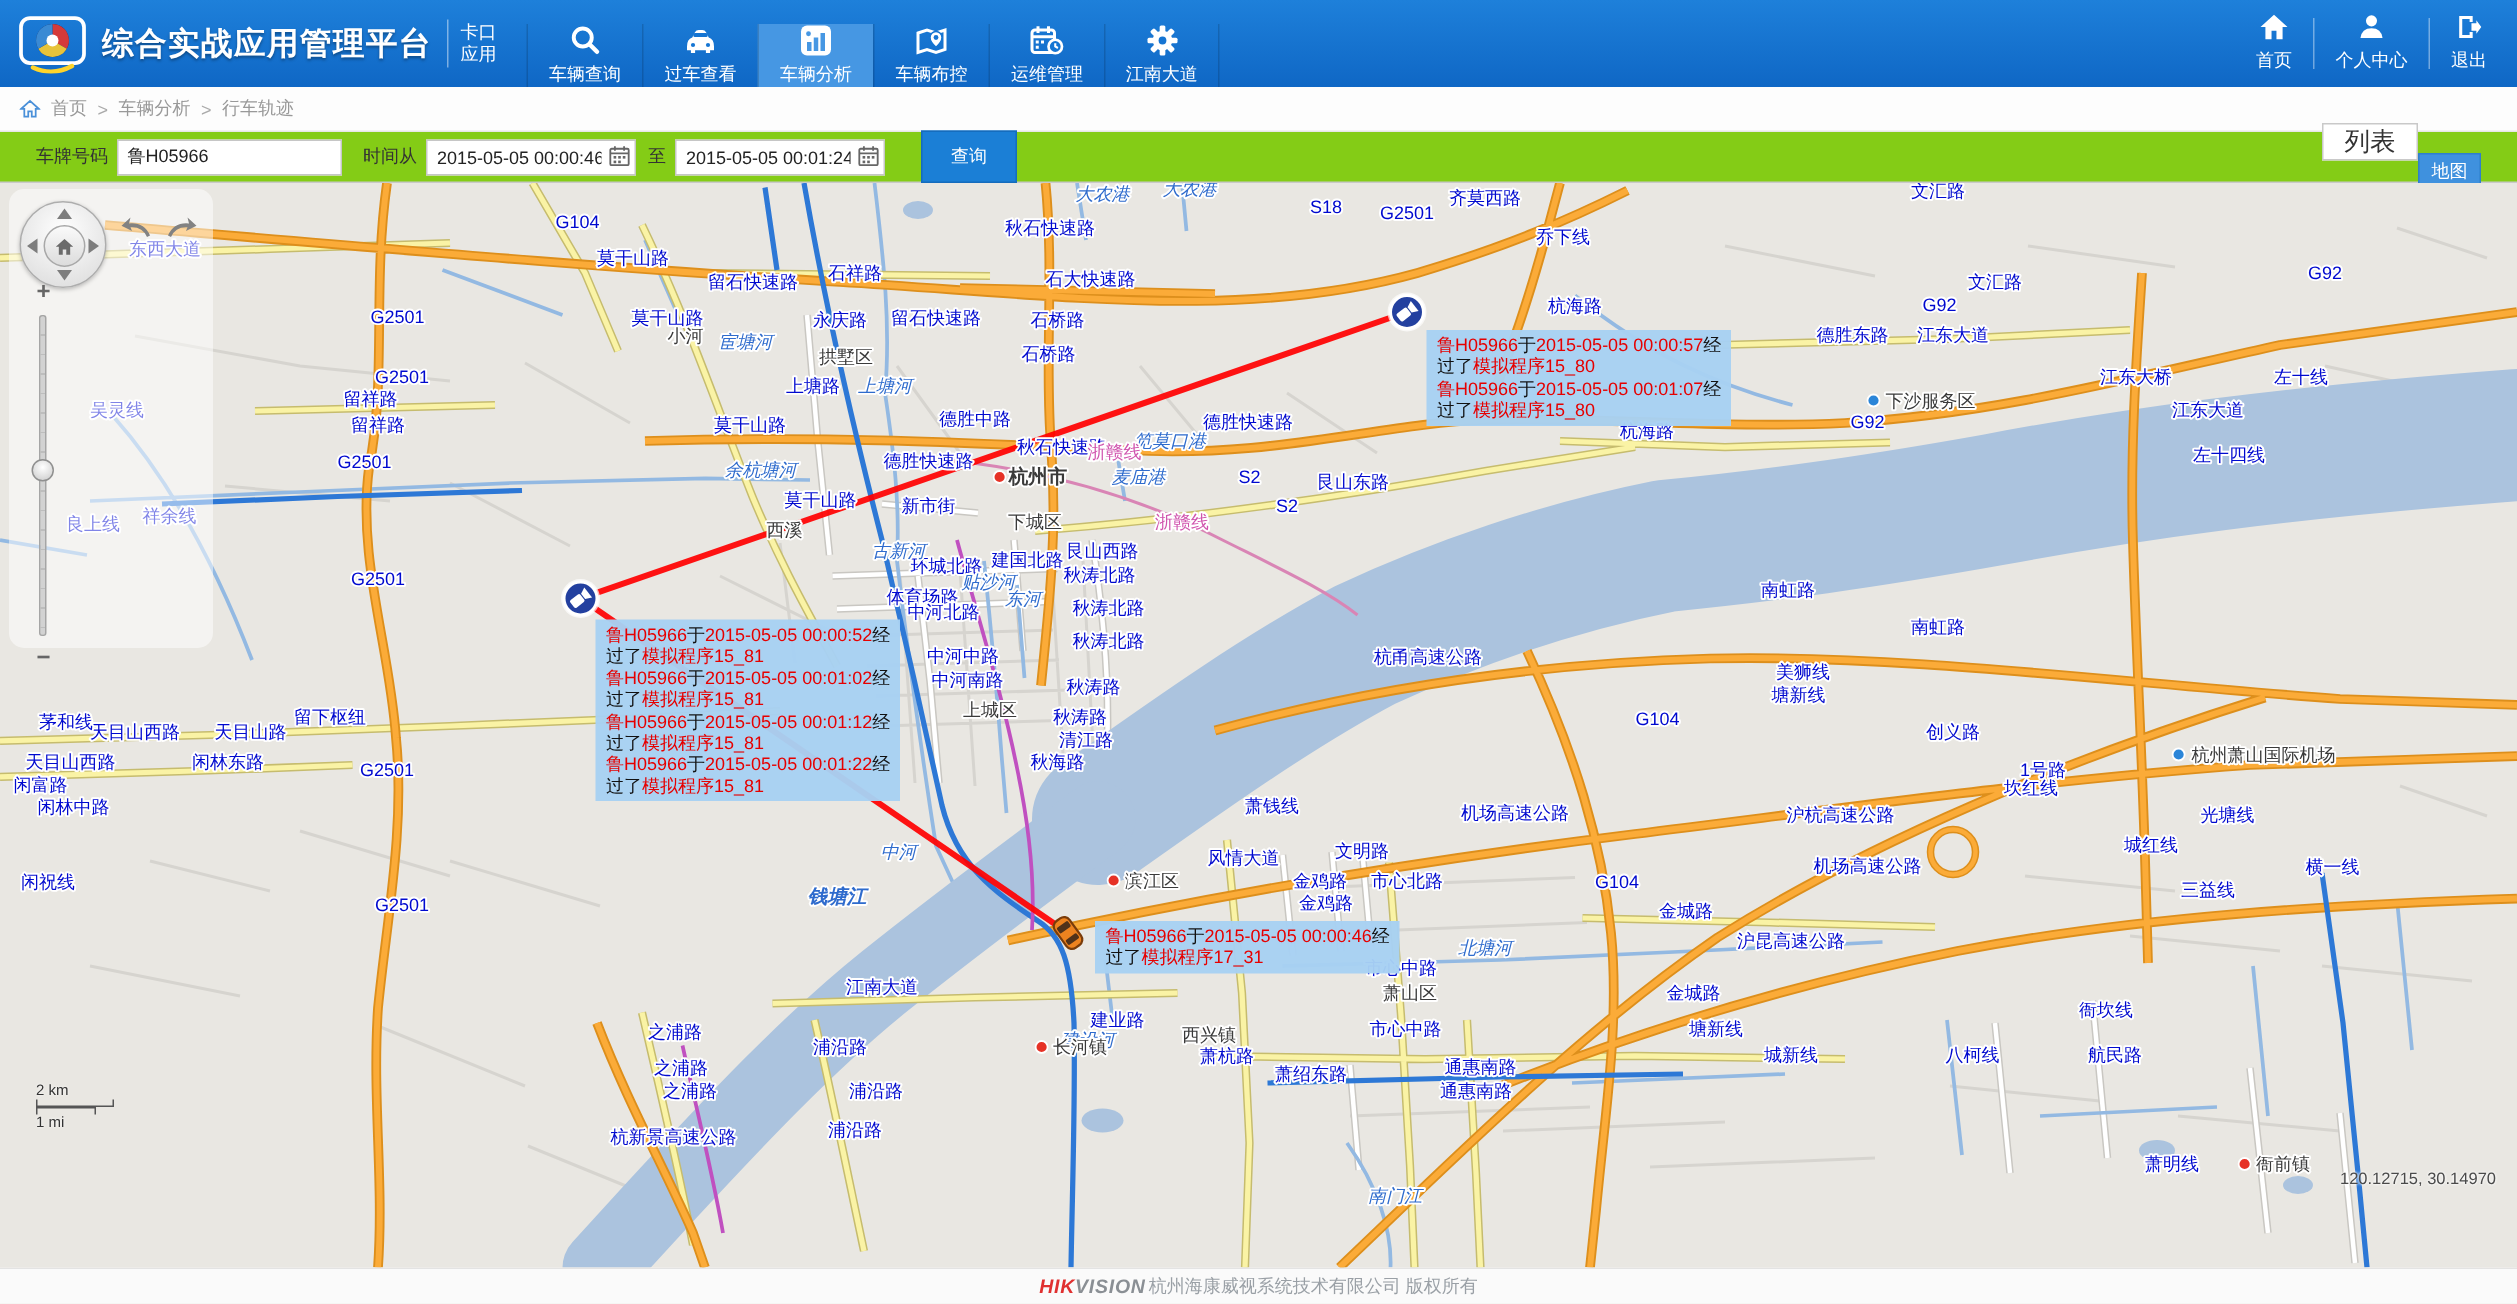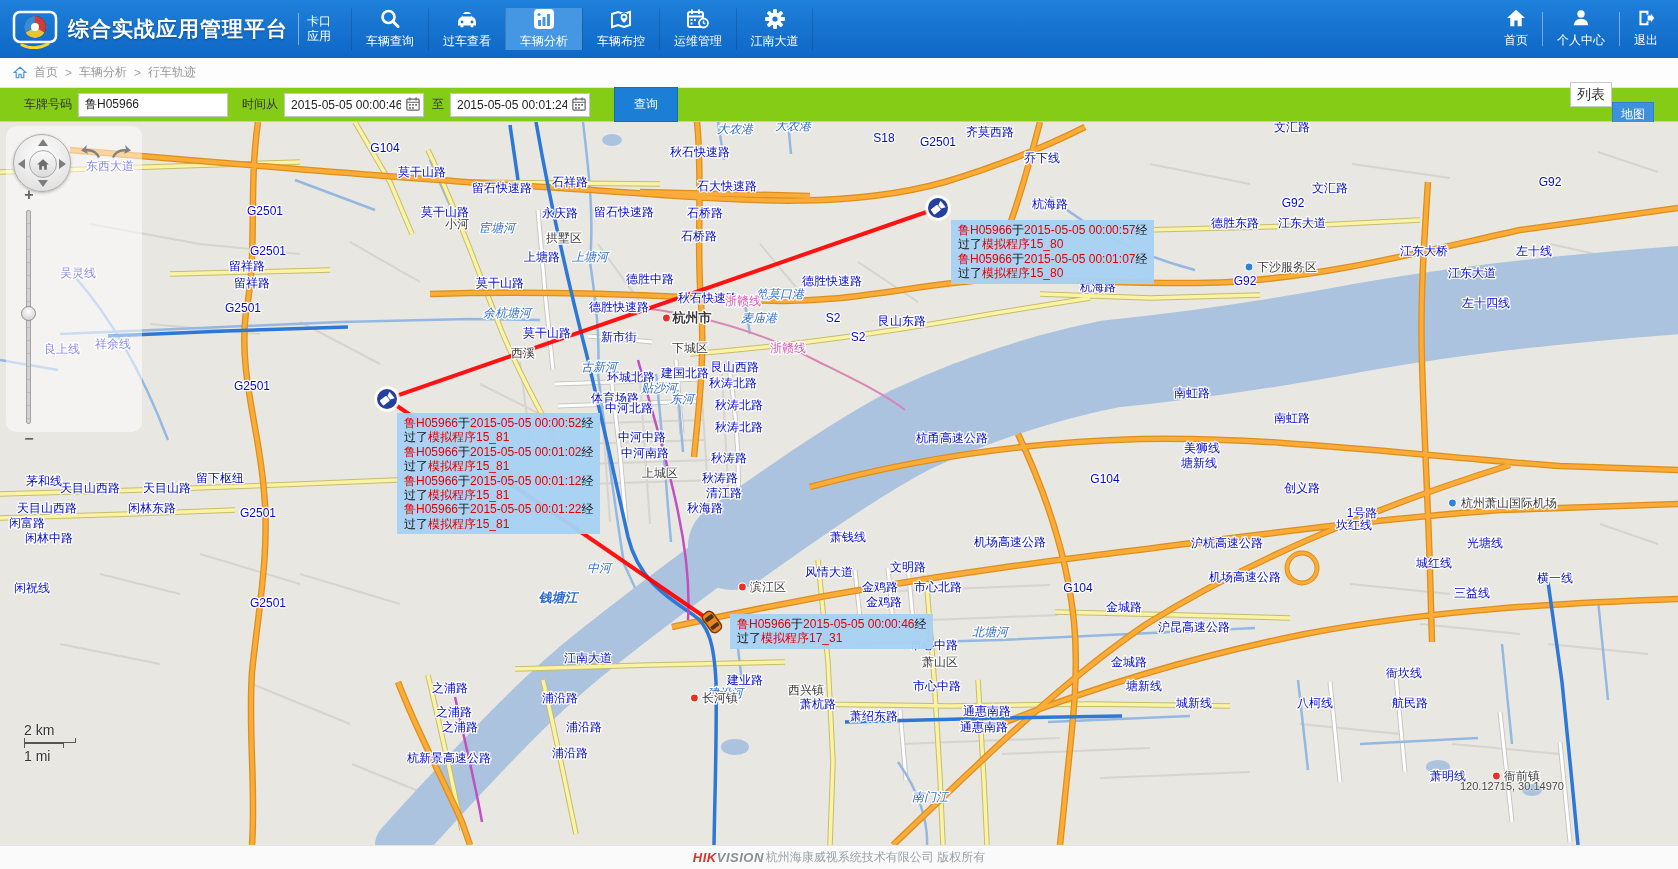--- a/index.html
+++ b/index.html
@@ -9,21 +9,21 @@
   
   .header { height:58px; background:linear-gradient(180deg,#1e80da,#0f67c5);
     display:flex; align-items:stretch; color:#fff; position:relative; }
   .brand { display:flex; align-items:center; padding:0 10px 0 12px; }
   .logo-box { width:46px; height:40px; margin-right:10px; }
   .app-title { font-size:21px; font-weight:bold; letter-spacing:1px;
     text-shadow:0 1px 2px rgba(0,0,0,.35); white-space:nowrap; }
   .brand-divider { width:1px; height:32px; background:rgba(255,255,255,.45); align-self:center; margin:0 8px 0 10px; }
   .sub-app { display:flex; flex-direction:column; justify-content:center;
     font-size:12px; line-height:15px; white-space:nowrap; }
-  .main-menu { display:flex; align-items:center; margin-left:10px;border-radius:14px; }
+  .main-menu { display:flex; align-items:flex-end; margin-left:10px;border-radius:14px; }
   .menu-item { width:77px; display:flex; flex-direction:column; align-items:center;
     justify-content:center; gap:3px; font-size:12px; cursor:pointer;
     border-left:1px solid rgba(0,0,0,.15); }
   .menu-item:last-child { border-right:1px solid rgba(0,0,0,.15); }
   .menu-item.active { background:#4697e3; }
   .menu-item svg { display:block; }
   .right-menu { margin-left:auto; display:flex; align-items:stretch; padding-right:6px; }
   .right-item { display:flex; flex-direction:column; align-items:center; justify-content:center;
     gap:2px; font-size:12px; padding:0 14px; cursor:pointer; }
   .right-sep { width:1px; background:rgba(255,255,255,.4); margin:12px 0; }
@@ -43,22 +43,22 @@
     font-size:12px; color:#222; }
   .date-box { position:relative; margin-right:8px; }
   .date-input { width:140px; height:24px; border:1px solid #c6c6c6; padding:0 22px 0 6px;
     font-size:12px; color:#222; }
   .cal-btn { position:absolute; right:3px; top:4px; width:16px; height:16px;
     background:none; border:none; cursor:pointer; padding:0; }
   .gap { width:14px; }
   .btn-query { width:64px; height:35px; background:#1b7fd6; border:1px solid #156cbd;
     color:#fff; font-size:12px; margin-left:16px; cursor:pointer; }
   .view-toggle { margin-left:auto; display:flex; }
-  .btn-list { width:42px; height:25px; background:#fff; border:1px solid #c9c9c9;
-    color:#333; font-size:14px; cursor:pointer; }
+  .btn-list { width:64px; height:25px; background:#fff; border:1px solid #c9c9c9;
+    color:#333; font-size:17px; cursor:pointer; }
   .btn-map { width:42px; height:25px; background:#3f91de; border:1px solid #2f7fcb;
     color:#fff; font-size:12px; cursor:pointer;margin-top:20px; }
 
   
   .map-wrap { position:relative; width:1678px; height:723px; background:#e9e7e2;
     overflow:hidden; box-shadow:inset 0 1px 0 #b9b9b9; }
   svg.map-base { position:absolute; left:0; top:0; }
   .ml { font-size:12px; text-anchor:middle; paint-order:stroke; stroke:#ffffff;
     stroke-width:2.6px; stroke-linejoin:round; font-family:"Liberation Sans","DejaVu Sans",sans-serif; }
   .ml-r  { fill:#0009cf; }
@@ -92,25 +92,25 @@
   .zoom-slider { position:absolute; left:20px; top:66px; width:18px; height:258px; }
   .zs-plus,.zs-minus { position:absolute; left:0; width:18px; text-align:center; color:#666;
     font-size:16px; font-weight:bold; cursor:pointer; line-height:14px; }
   .zs-plus { top:0; } .zs-minus { bottom:0; }
   .zs-track { position:absolute; left:6px; top:22px; width:5px; height:214px;
     background:repeating-linear-gradient(180deg,#d2d2d2 0 12px,#bdbdbd 12px 13px);
     border:1px solid #a5a5a5; border-radius:2px; }
   .zs-handle { position:absolute; left:1px; top:118px; width:15px; height:15px; border-radius:50%;
     background:radial-gradient(circle at 50% 35%,#ffffff,#c9c9c9); border:1px solid #909090; cursor:pointer; }
 
-  .scale-ctl { position:absolute; left:24px; top:600px; font-size:14px; color:#333;
+  .scale-ctl { position:absolute; left:24px; top:600px; font-size:10px; color:#333;
     text-shadow:0 0 2px #fff; }
   .scale-bar-km { width:52px; height:5px; border:1px solid #555; border-top:none; }
   .scale-bar-mi { width:40px; height:5px; border:1px solid #555; border-bottom:none; }
-  .coords { position:absolute; left:1460px; top:658px; font-size:11px; color:#4a4a4a;
+  .coords { position:absolute; left:1560px; top:658px; font-size:11px; color:#4a4a4a;
     text-shadow:0 0 2px #fff, 0 0 2px #fff; }
 
   
   .footer { height:24px; background:#fafafa; border-top:1px solid #e3e3e3;
     display:flex; align-items:center; justify-content:center; font-size:12px; color:#9aa0a6; }
   .hik { font-style:italic; font-weight:bold; font-size:13px; letter-spacing:.5px; }
   .hik-red { color:#e03030; } .hik-gray { color:#8a8f94; }
   .footer-text { margin-left:2px; }
 </style>
 </head>

